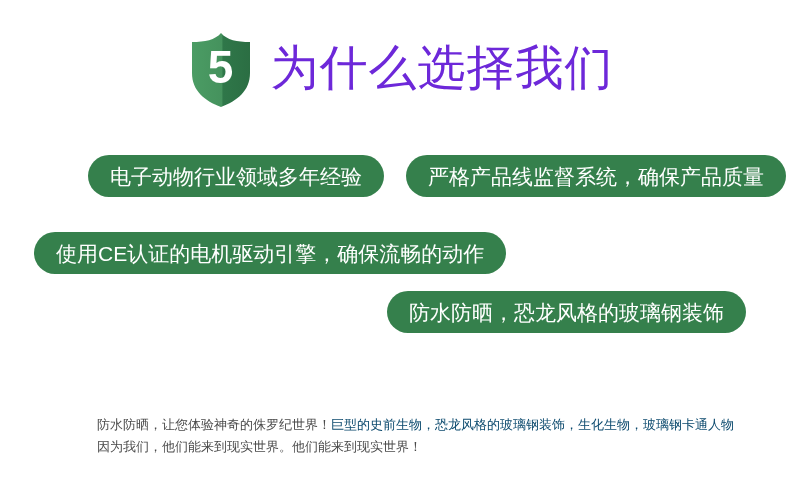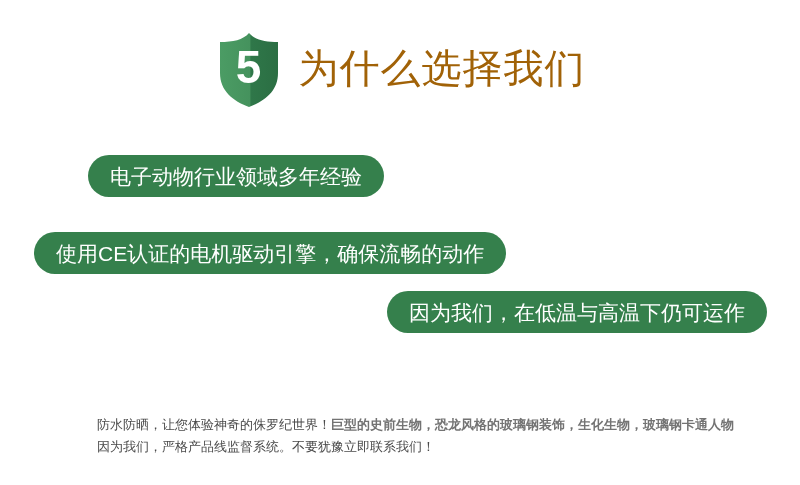--- a/index.html
+++ b/index.html
@@ -56,22 +56,22 @@
     justify-content: center;
     color: #ffffff;
     font-size: 46px;
     font-weight: bold;
     line-height: 1;
     padding-bottom: 6px;
     box-sizing: border-box;
     letter-spacing: 0;
   }
   .header-title {
-    color: #a16207;
-    font-size: 40px;
+    color: #6d28d9;
+    font-size: 48px;
     line-height: 1;
     letter-spacing: 1px;
     white-space: nowrap;
     padding-bottom: 4px;
   }
 
   
   .pills-area {
     position: absolute;
     left: 0;
@@ -107,22 +107,22 @@
     top: 414px;
     width: 660px;
     font-size: 13px;
     line-height: 22px;
     color: #4a4a4a;
   }
   .footer-line {
     white-space: nowrap;
   }
   .footer-highlight {
-    color: #737373;
-    font-weight: bold;
+    color: #0c4a6e;
+    font-weight: normal;
   }
 </style>
 </head>
 <body>
 
 <div id="page">
 
   <div class="header">
 
     <div class="badge-wrap">
@@ -138,24 +138,25 @@
         <path d="M34 2 C28 9 18 11 5 11 L5 42 C5 60 18 70 34 76 C50 70 63 60 63 42 L63 11 C50 11 40 9 34 2 Z" fill="url(#shieldGrad)"></path>
       </svg>
       <div class="badge-number">5</div>
     </div>
 
     <div class="header-title">为什么选择我们</div>
   </div>
 
   <div class="pills-area">
     <div class="pill pill-0">电子动物行业领域多年经验</div>
+    <div class="pill pill-1">严格产品线监督系统，确保产品质量</div>
     <div class="pill pill-2">使用CE认证的电机驱动引擎，确保流畅的动作</div>
-    <div class="pill pill-3">因为我们，在低温与高温下仍可运作</div>
+    <div class="pill pill-3">防水防晒，恐龙风格的玻璃钢装饰</div>
   </div>
 
   <div class="footer">
     <div class="footer-line">
       <span>防水防晒，让您体验神奇的侏罗纪世界！</span><span class="footer-highlight">巨型的史前生物，恐龙风格的玻璃钢装饰，生化生物，玻璃钢卡通人物</span>
     </div>
-    <div class="footer-line">因为我们，严格产品线监督系统。不要犹豫立即联系我们！</div>
+    <div class="footer-line">因为我们，他们能来到现实世界。他们能来到现实世界！</div>
   </div>
 
 </div>
 
 </body></html>

